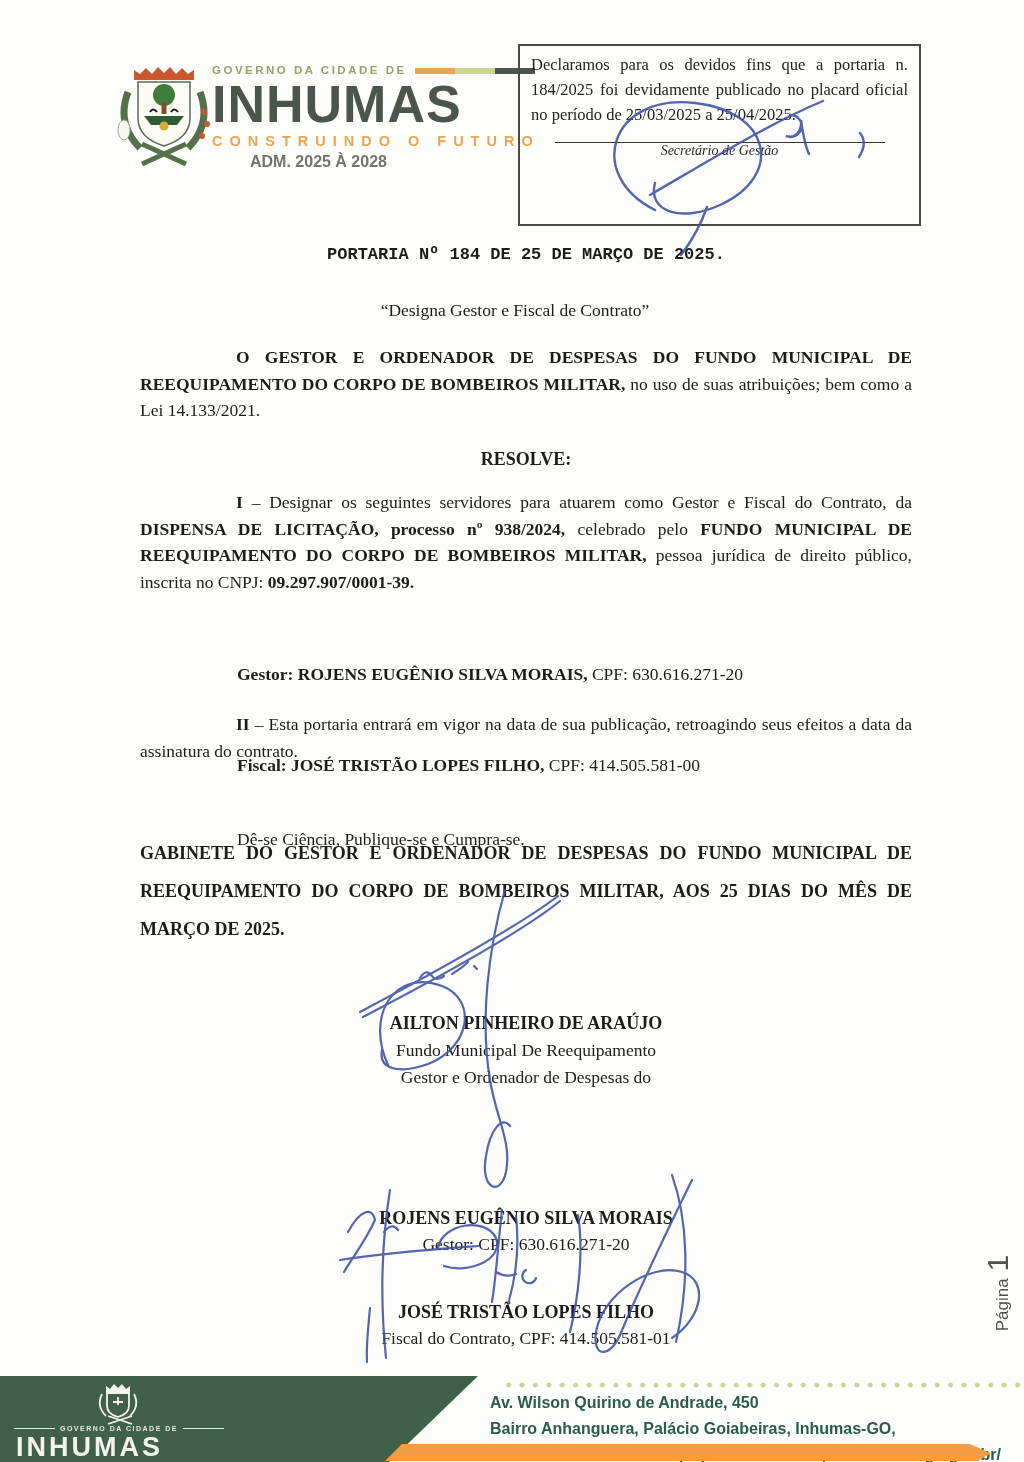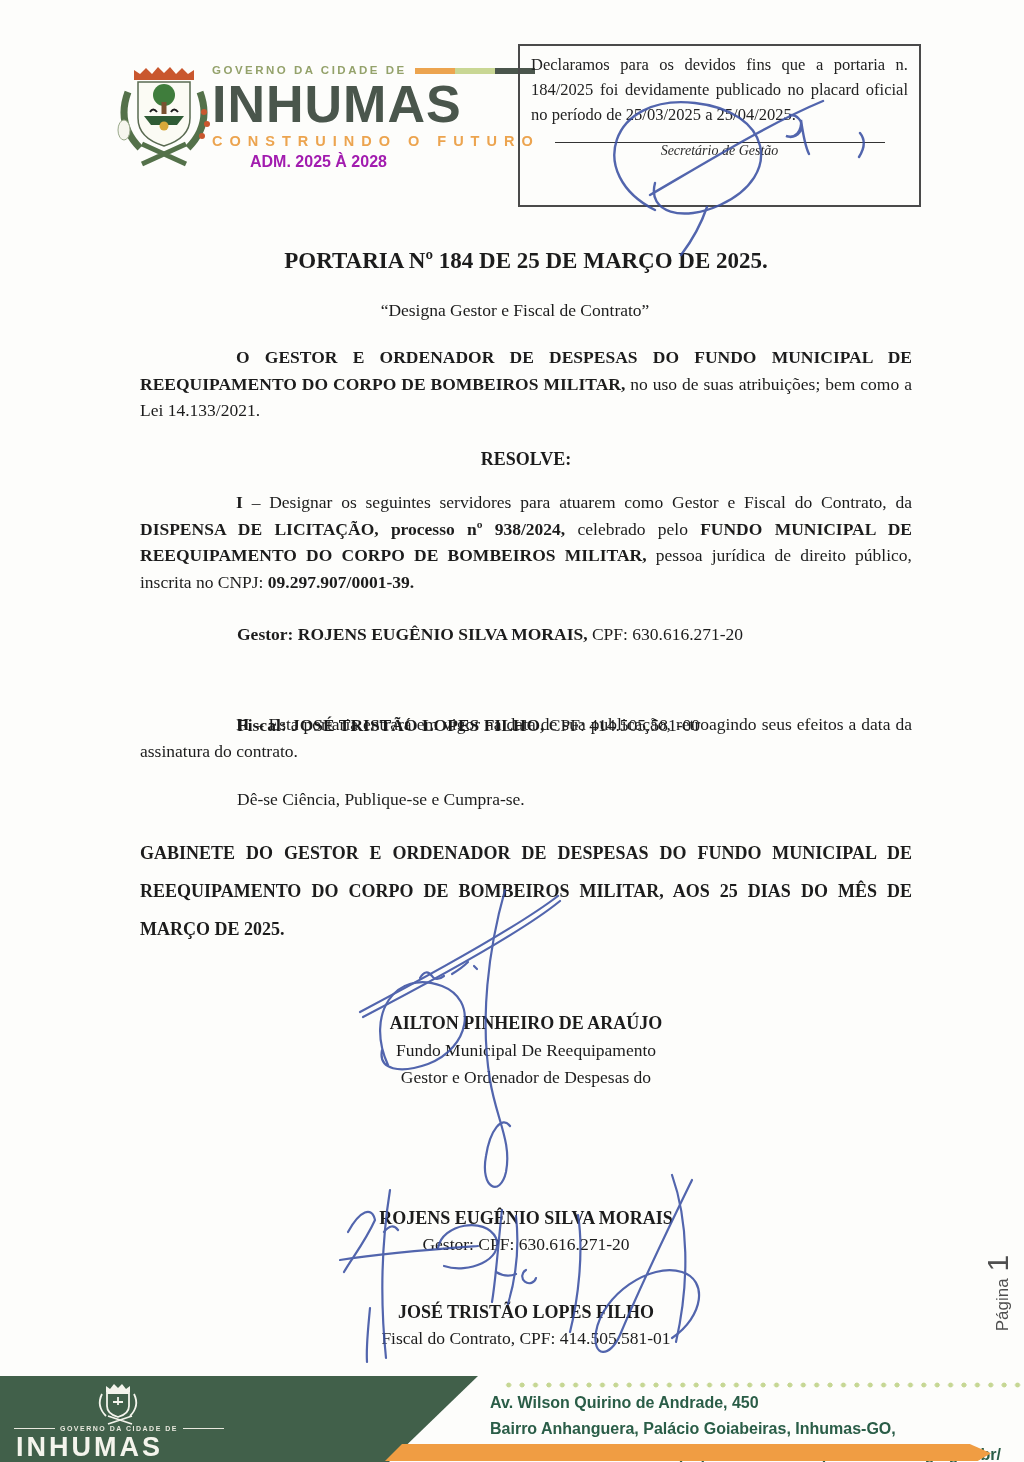--- a/index.html
+++ b/index.html
@@ -30,27 +30,27 @@
     font-size:52px; font-weight:800; letter-spacing:1px;
     color:#4a564c; line-height:1.02; margin-top:2px;
   }
   .slogan {
     font-family:"Liberation Sans", sans-serif;
     font-size:14.5px; font-weight:bold; letter-spacing:7px;
     color:#eca44f; margin-top:2px; white-space:nowrap;
   }
   .adm {
     font-family:"Liberation Sans", sans-serif;
-    font-size:16px; font-weight:bold; color:#a21caf;
+    font-size:16px; font-weight:bold; color:#737373;
     margin-top:4px; margin-left:38px;
   }
 
   
   #declaration-box {
-    left:518px; top:44px; width:403px; height:163px;
+    left:518px; top:44px; width:403px; height:182px;
     border:2px solid #4a4a4a; background:transparent;
     padding:7px 11px 0 11px;
   }
   #declaration-box p {
     font-size:16.5px; line-height:1.5; text-align:justify; color:#222;
   }
   .sig-line {
     width:330px; margin:15px auto 0 auto;
     border-top:1.5px solid #333;
   }
@@ -61,23 +61,23 @@
   .declar-role {
     text-align:center; font-style:italic; font-size:14px; color:#2b2b2b;
   }
 
   
   .doc-block { position:absolute; left:140px; width:772px; font-size:17.5px; line-height:26.5px; }
   .t-center { text-align:center; }
   .t-right  { text-align:right; padding-right:22px; }
   .t-just   { text-align:justify; }
   .indent   { text-indent:96px; }
-  .pad-ind  { padding-left:97px; }
+  .pad-ind  { padding-left:97px;margin-top:40px; }
   .bold     { font-weight:bold; }
-  #doc-title   { top:248px; font-weight:bold; font-size:23px; }
+  #doc-title   { top:242px; font-weight:bold; font-size:17px;font-family:Liberation Mono, monospace; }
   #doc-quote   { top:297px;text-align:center; }
   #preamble    { top:344px; }
   #resolve     { top:446px; font-weight:bold; font-size:18px; }
   #item-i      { top:489px; }
   #gestor-line { top:621px; }
   #fiscal-line { top:712px; }
   #item-ii     { top:711px; }
   #closing     { top:786px; }
   #gabinete    { top:834px; font-weight:bold; font-size:18px; line-height:38px; }
   #ailton-block{ top:1010px; text-align:center; line-height:27px; }

